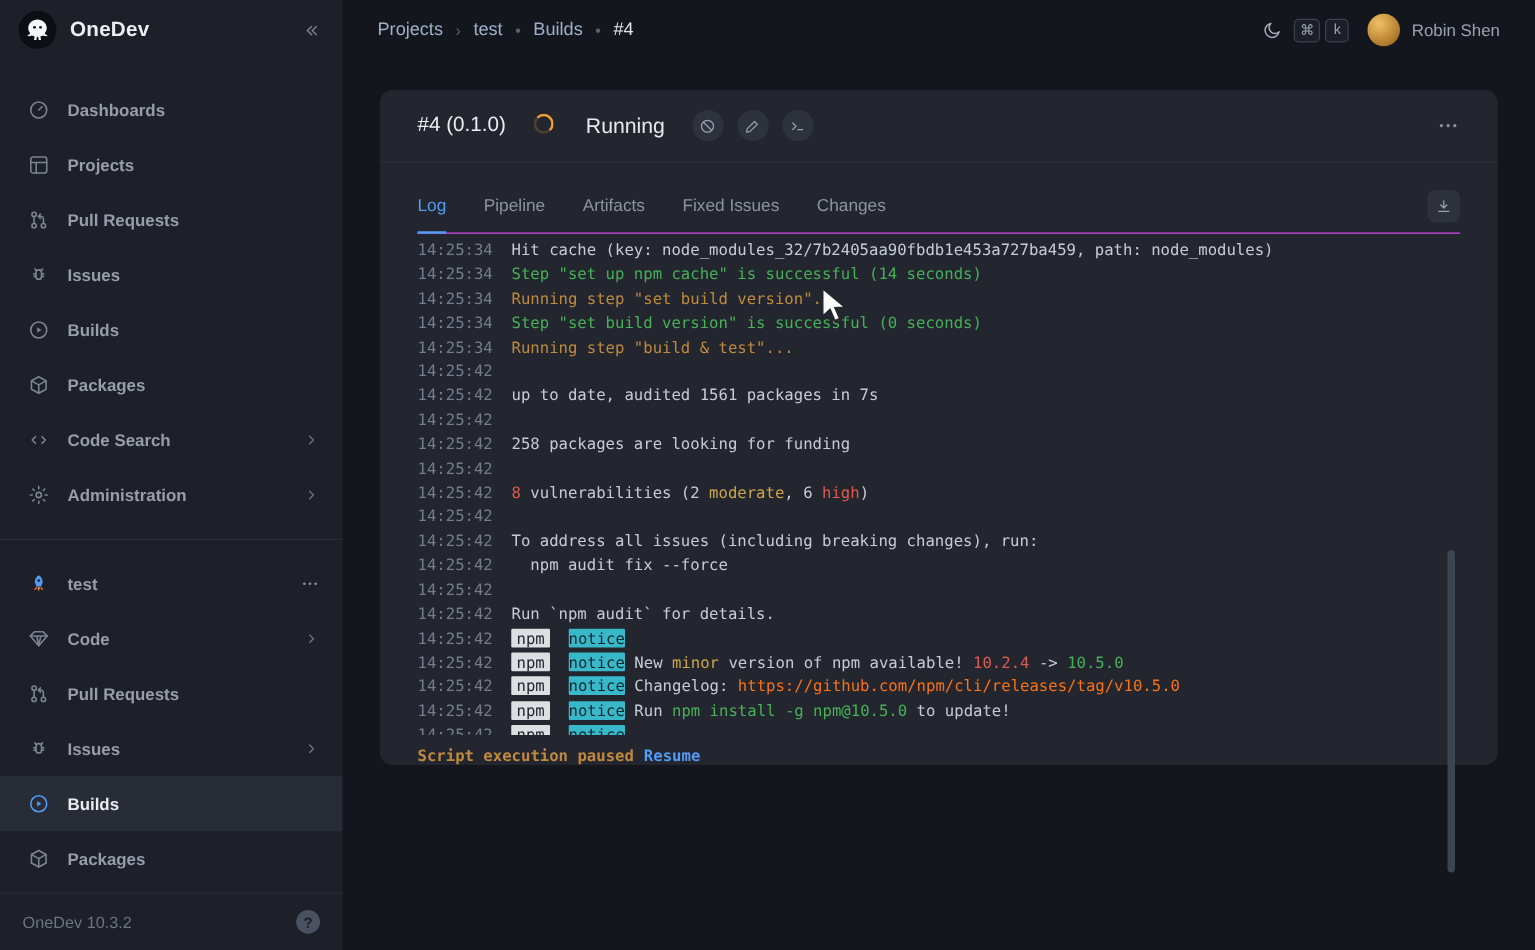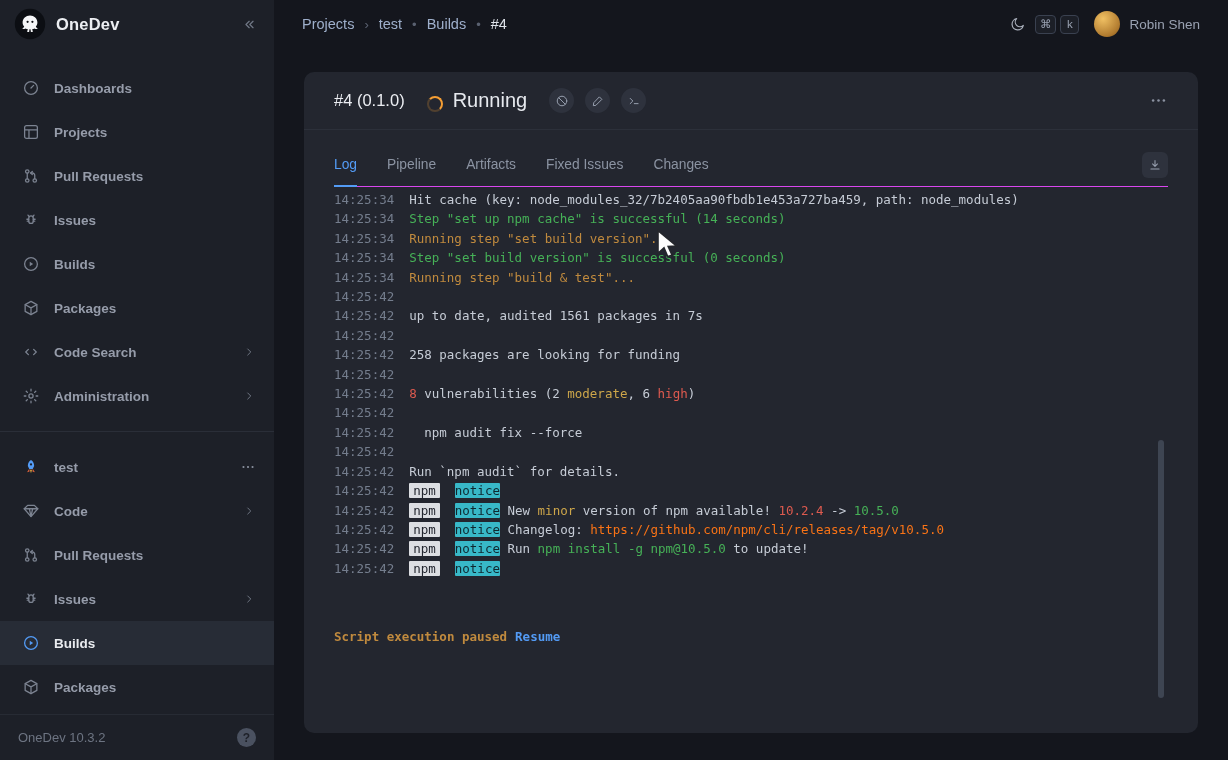--- a/index.html
+++ b/index.html
@@ -49,24 +49,24 @@
   .moon { color:#a7adb9; display:flex; cursor:pointer; }
   .moon svg { width:17px; height:17px; }
   .kbd { min-width:19px; height:19px; padding:0 4px; border:1px solid #3a4150; border-radius:4px; color:#9aa2b2;
     font-size:11.5px; display:flex; align-items:center; justify-content:center; background:#1c1f27; }
   .shortcut { display:flex; gap:4px; cursor:pointer; }
   .avatar { width:26px; height:26px; border-radius:50%; margin-left:6px; cursor:pointer;
     background:radial-gradient(circle at 35% 30%, #f0c063, #b07a2e 70%, #7c5018); }
   .user-name { color:#9aa2b2; font-size:13.5px; cursor:pointer; }
 
   .page { flex:1; padding:24px 30px; }
-  .card { background:#23262f; border-radius:10px; height:661px; position:relative; display:flex; flex-direction:column; }
+  .card { background:#23262f; border-radius:10px; height:540px; position:relative; display:flex; flex-direction:column; }
   .card-header { height:58px; min-height:58px; display:flex; align-items:center; padding:0 30px; gap:22px; border-bottom:1px solid #2c303a; }
   .build-title { color:#ebedf2; font-size:16.5px; font-weight:500; }
-  .status { display:flex; align-items:flex-end; gap:10px; color:#e6e9ee; font-size:20px; }
+  .status { display:flex; align-items:flex-start; gap:26px; color:#e6e9ee; font-size:17px; }
   .spinner { width:16px; height:16px; border-radius:50%; border:2.5px solid rgba(245,158,52,.22);
     border-top-color:#f59e34; border-right-color:#f59e34; animation:spin 1s linear infinite; }
   @keyframes spin { to { transform:rotate(360deg); } }
   .actions { display:flex; gap:11px; }
   .action-btn { width:25px; height:25px; border-radius:50%; background:#2e323d; color:#98a0af; border:none;
     display:flex; align-items:center; justify-content:center; cursor:pointer; padding:0; }
   .action-btn svg { width:14px; height:14px; }
   .more-btn { margin-left:auto; color:#8b92a1; display:flex; cursor:pointer; }
   .more-btn svg { width:19px; height:19px; }
 
@@ -377,20 +377,21 @@
               <div class="ll"><span class="ts">14:25:34</span><span class="c-o">Running step "set build version"...</span></div>
               <div class="ll"><span class="ts">14:25:34</span><span class="c-g">Step "set build version" is successful (0 seconds)</span></div>
               <div class="ll"><span class="ts">14:25:34</span><span class="c-o">Running step "build &amp; test"...</span></div>
               <div class="ll"><span class="ts">14:25:42</span></div>
               <div class="ll"><span class="ts">14:25:42</span><span class="c-d">up to date, audited 1561 packages in 7s</span></div>
               <div class="ll"><span class="ts">14:25:42</span></div>
               <div class="ll"><span class="ts">14:25:42</span><span class="c-d">258 packages are looking for funding</span></div>
               <div class="ll"><span class="ts">14:25:42</span></div>
               <div class="ll"><span class="ts">14:25:42</span><span class="c-r">8</span><span class="c-d"> vulnerabilities (2 </span><span class="c-y">moderate</span><span class="c-d">, 6 </span><span class="c-r">high</span><span class="c-d">)</span></div>
               <div class="ll"><span class="ts">14:25:42</span></div>
+              <div class="ll"><span class="ts">14:25:42</span><span class="c-d">To address all issues (including breaking changes), run:</span></div>
               <div class="ll"><span class="ts">14:25:42</span><span class="c-d">  npm audit fix --force</span></div>
               <div class="ll"><span class="ts">14:25:42</span></div>
               <div class="ll"><span class="ts">14:25:42</span><span class="c-d">Run `npm audit` for details.</span></div>
               <div class="ll"><span class="ts">14:25:42</span><span class="b-npm">npm</span><span class="b-notice">notice</span></div>
               <div class="ll"><span class="ts">14:25:42</span><span class="b-npm">npm</span><span class="b-notice">notice</span><span class="c-d"> New </span><span class="c-y">minor</span><span class="c-d"> version of npm available! </span><span class="c-r">10.2.4</span><span class="c-d"> -&gt; </span><span class="c-g">10.5.0</span></div>
               <div class="ll"><span class="ts">14:25:42</span><span class="b-npm">npm</span><span class="b-notice">notice</span><span class="c-d"> Changelog: </span><span class="c-t">https://github.com/npm/cli/releases/tag/v10.5.0</span></div>
               <div class="ll"><span class="ts">14:25:42</span><span class="b-npm">npm</span><span class="b-notice">notice</span><span class="c-d"> Run </span><span class="c-g">npm install -g npm@10.5.0</span><span class="c-d"> to update!</span></div>
               <div class="ll"><span class="ts">14:25:42</span><span class="b-npm">npm</span><span class="b-notice">notice</span></div>
             </div>
         </div>

